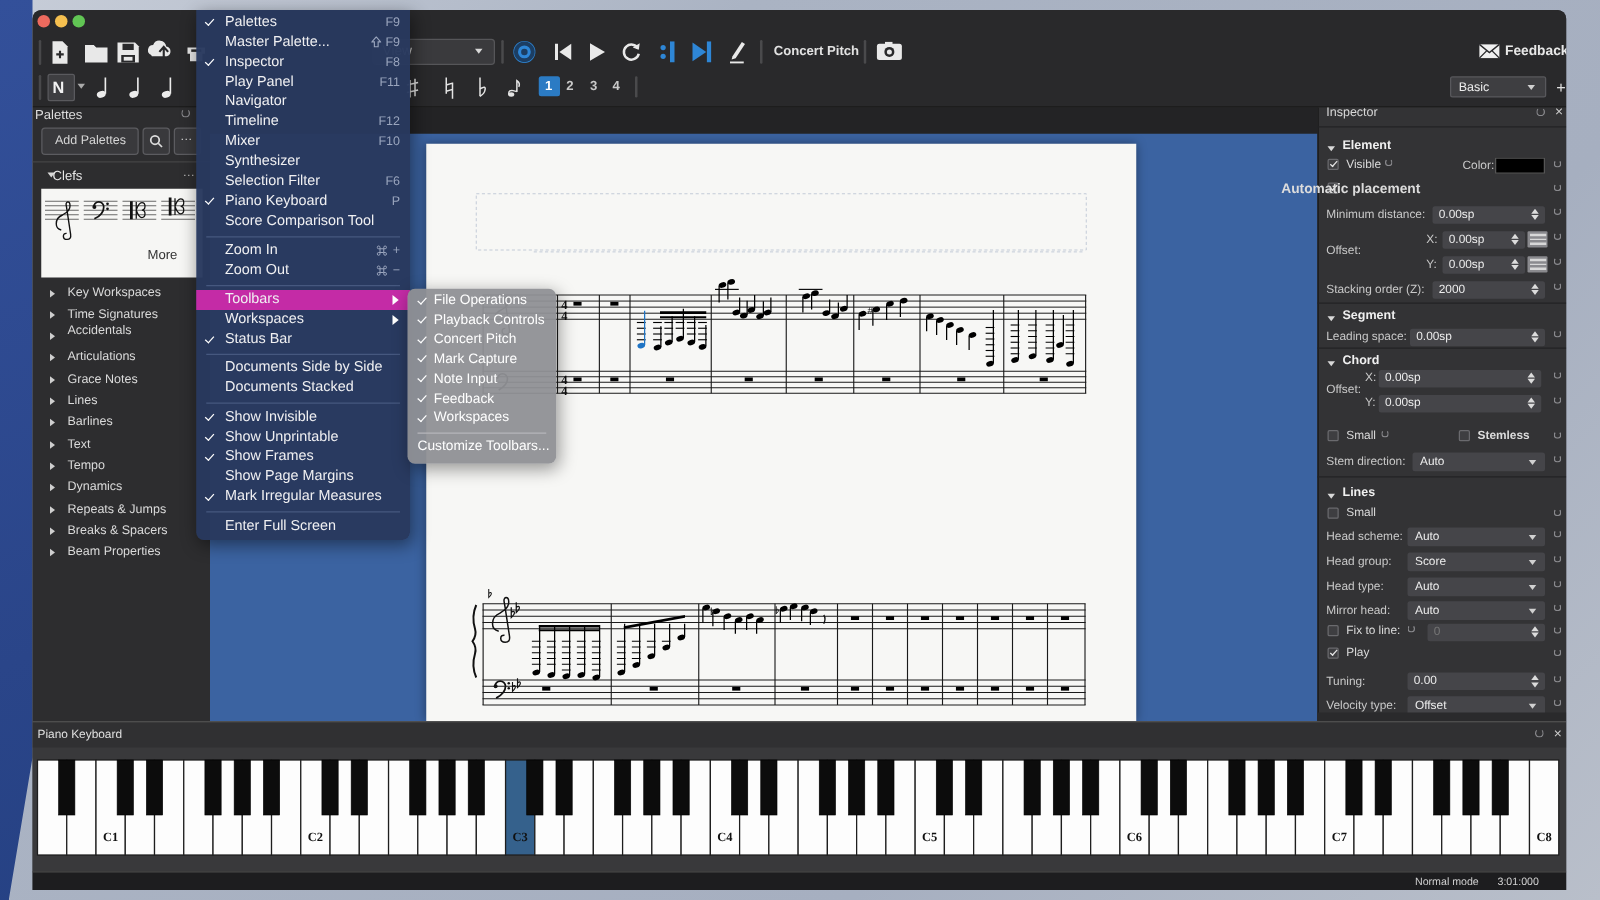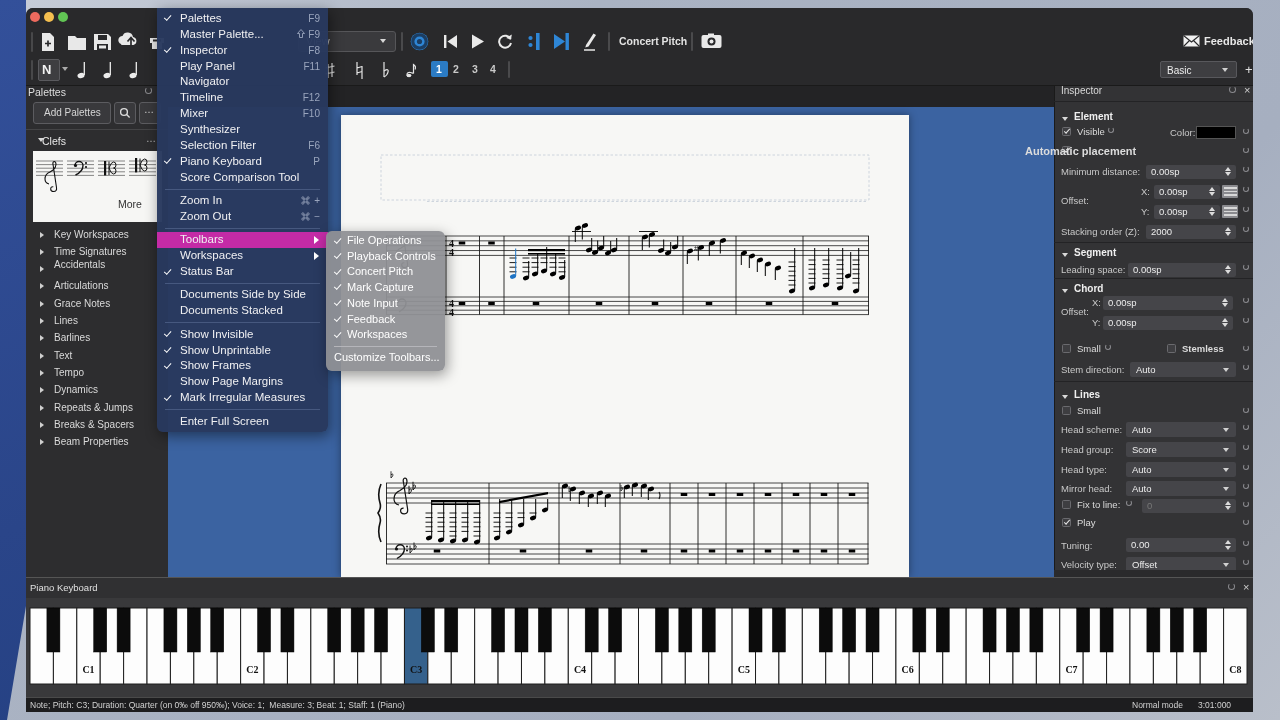--- a/index.html
+++ b/index.html
@@ -740,21 +740,20 @@
         <rect x="954.06" y="1" width="13" height="44" fill="#0c0c0c" stroke="#000" stroke-width="0.5"></rect>
         <rect x="977.46" y="1" width="13" height="44" fill="#0c0c0c" stroke="#000" stroke-width="0.5"></rect>
         <rect x="1000.87" y="1" width="13" height="44" fill="#0c0c0c" stroke="#000" stroke-width="0.5"></rect>
         <rect x="1047.67" y="1" width="13" height="44" fill="#0c0c0c" stroke="#000" stroke-width="0.5"></rect>
         <rect x="1071.08" y="1" width="13" height="44" fill="#0c0c0c" stroke="#000" stroke-width="0.5"></rect>
         <rect x="1117.88" y="1" width="13" height="44" fill="#0c0c0c" stroke="#000" stroke-width="0.5"></rect>
         <rect x="1141.29" y="1" width="13" height="44" fill="#0c0c0c" stroke="#000" stroke-width="0.5"></rect>
         <rect x="1164.69" y="1" width="13" height="44" fill="#0c0c0c" stroke="#000" stroke-width="0.5"></rect>
       </svg>
       <div class="abs" style="left:0;top:689px;width:1227px;height:15px;background:#1d1d1f;border-top:1px solid #4a4a4a"></div>
-      <div class="txt" style="left:4px;top:692px;font-size:8.5px;color:#d2d2d2">Note; Pitch: C3; Duration: Quarter (on 0‰ off 950‰); Voice: 1;&nbsp; Measure: 3; Beat: 1; Staff: 1 (Piano)</div>
       <div class="txt" style="left:1106px;top:692px;font-size:8.5px;color:#d2d2d2">Normal mode</div>
       <div class="txt" style="left:1172px;top:692px;font-size:8.5px;color:#d2d2d2">3:01:000</div>
     </div>
     <div class="abs" style="left:157px;top:8px;width:171px;height:424px;background:rgba(40,57,94,0.97);border-radius:0 0 6px 6px;box-shadow:2px 4px 14px rgba(0,0,0,0.45)"></div>
     <div class="abs" style="left:157px;top:232px;width:171px;height:15.5px;background:#c42ba6"></div>
     <div class="mi" style="left:180px;top:11.5px">Palettes</div>
     <div class="chk" style="left:164px;top:15.0px"></div>
     <div class="ms" style="left:auto;right:960px;top:12.5px">F9</div>
     <div class="mi" style="left:180px;top:27.5px">Master Palette...</div>
     <svg class="abs" style="left:297px;top:29.0px" width="8" height="9" viewBox="0 0 8 9">

